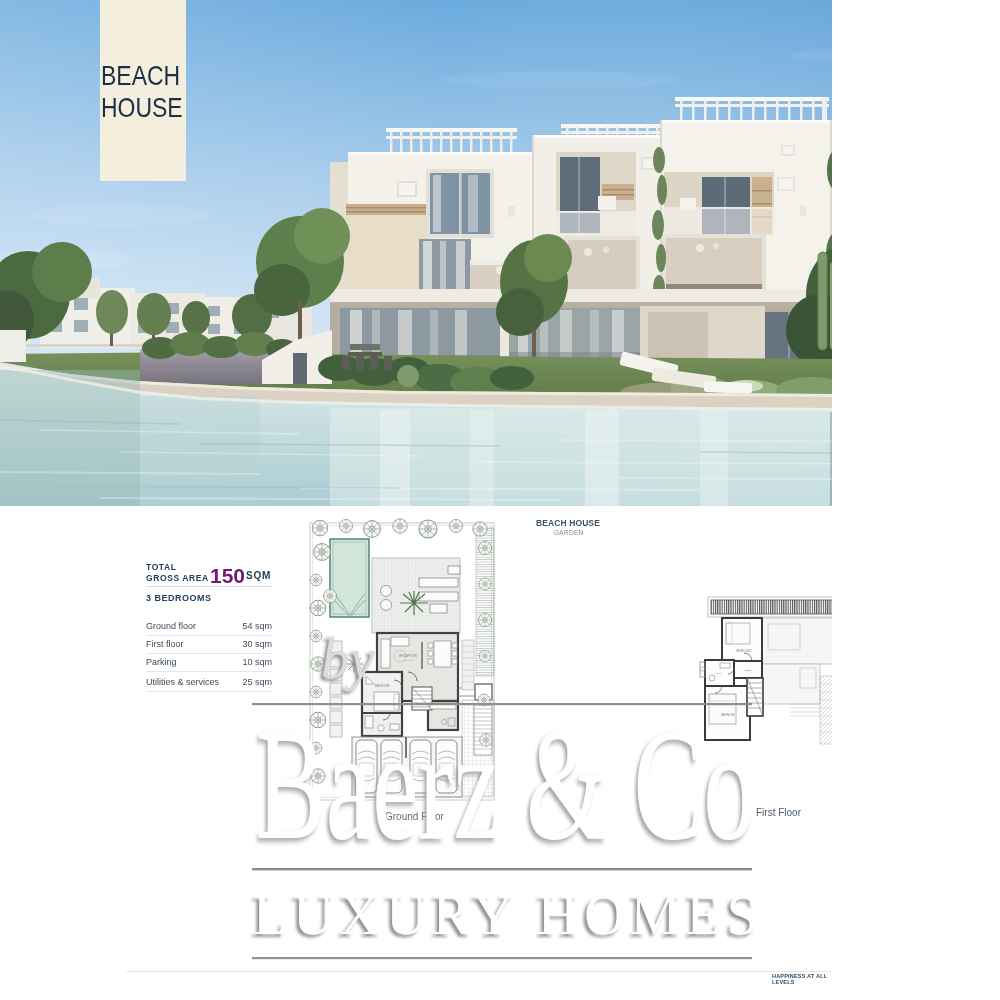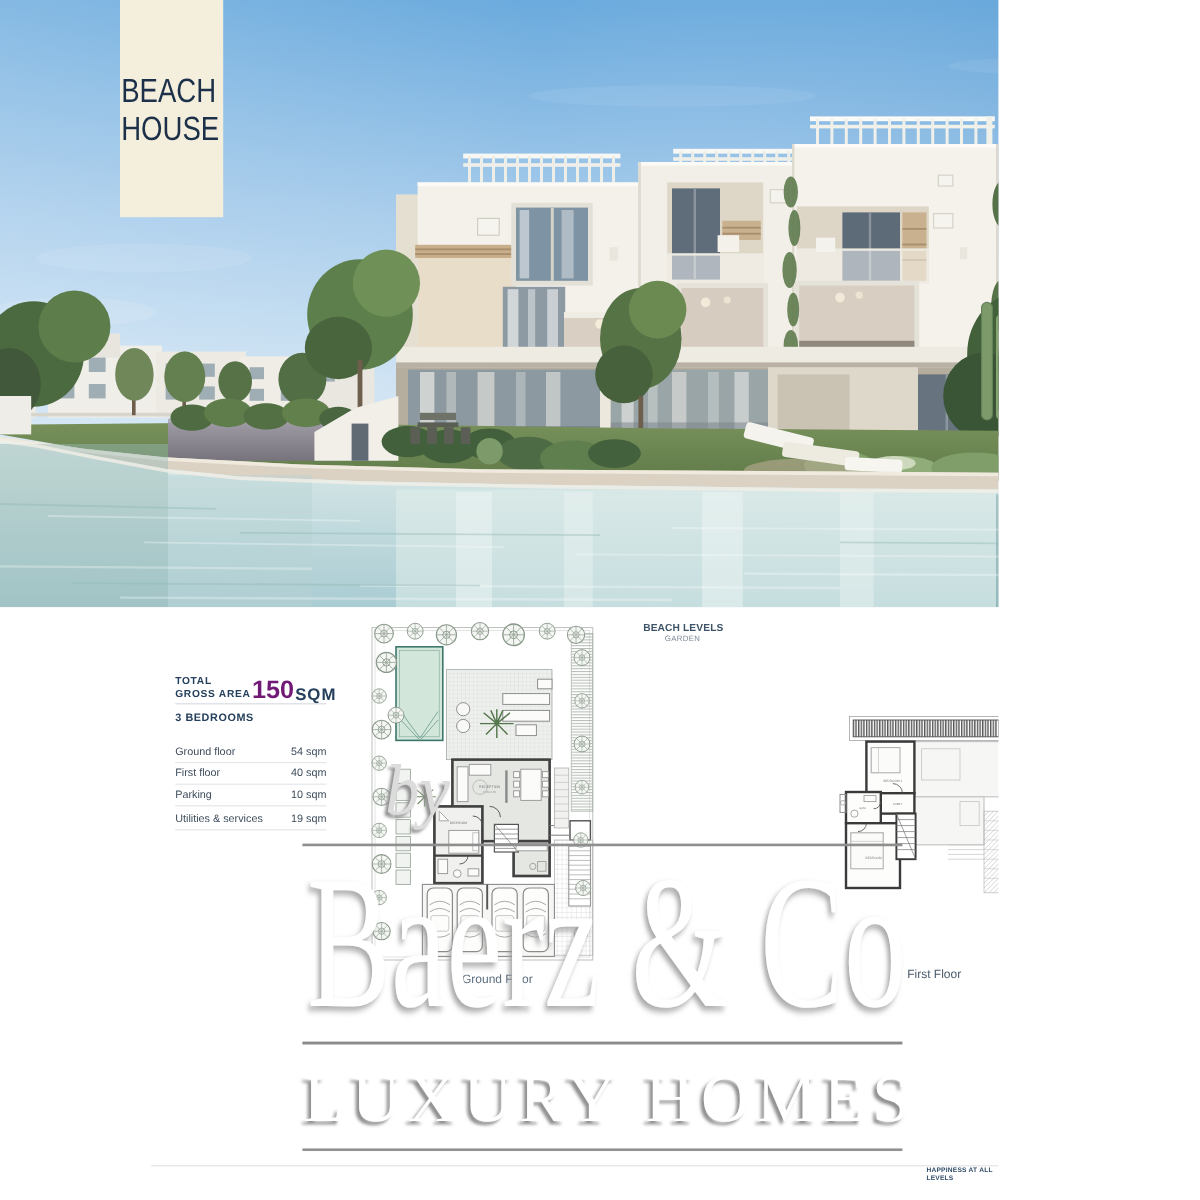--- a/index.html
+++ b/index.html
@@ -462,46 +462,46 @@
 
 </svg>
 
 <div class="abs" style="left:100px;top:0;width:86px;height:181px;background:#f4efdd;"></div>
 
 <div class="abs" style="left:101px;top:60px;width:100px;font-size:28px;line-height:31.5px;color:#1c3049;letter-spacing:0px;transform:scaleX(0.82);transform-origin:left top;">BEACH<br>HOUSE</div>
 
 <div class="abs" style="left:146px;top:562px;font-size:8.5px;font-weight:bold;letter-spacing:0.6px;color:#25405c;line-height:10.5px;">TOTAL<br>GROSS AREA</div>
 
 <div class="abs" style="left:210px;top:564px;font-size:21px;font-weight:bold;color:#701a75;">150</div>
-<div class="abs" style="left:246px;top:570px;font-size:14px;font-weight:bold;letter-spacing:0.8px;color:#25405c;">SQM</div>
+<div class="abs" style="left:246px;top:570px;font-size:10px;font-weight:bold;letter-spacing:0.8px;color:#25405c;">SQM</div>
 
 <div class="abs" style="left:146px;top:586px;width:126px;height:1px;background:#d9dde1;"></div>
 
 <div class="abs" style="left:146px;top:593px;font-size:9px;font-weight:bold;letter-spacing:0.5px;color:#25405c;">3 BEDROOMS</div>
 
 <div class="abs" style="left:146px;top:618px;width:126px;font-size:9px;color:#3e4d5c;">
 
   <div style="display:flex;justify-content:space-between;padding:3px 0 4px 0;border-bottom:1px solid #e4e7ea;">
         <span>Ground floor</span>
         <span>54 sqm</span>
       </div>
 
   <div style="display:flex;justify-content:space-between;padding:3px 0 4px 0;border-bottom:1px solid #e4e7ea;">
         <span>First floor</span>
-        <span>40 sqm</span>
+        <span>30 sqm</span>
       </div>
 
   <div style="display:flex;justify-content:space-between;padding:3px 0 4px 0;border-bottom:1px solid #e4e7ea;align-items:center;">
         <span>Parking</span>
         <span>10 sqm</span>
       </div>
 
   <div style="display:flex;justify-content:space-between;padding:5px 0 4px 0;border-bottom:1px solid #e4e7ea;">
         <span>Utilities &amp; services</span>
-        <span>19 sqm</span>
+        <span>25 sqm</span>
       </div>
 </div>
 
 <svg class="abs" style="left:303px;top:516px" width="200" height="310" viewBox="303 516 200 310">
 <defs>
   <pattern id="sqgrid" width="4" height="4" patternUnits="userSpaceOnUse">
     <path d="M0,0 H4 M0,0 V4" stroke="#c9cdc9" stroke-width="0.5" fill="none"></path>
   </pattern>
   <pattern id="terrgrid" width="3.4" height="3.4" patternUnits="userSpaceOnUse">
     <path d="M0,0 H3.4 M0,0 V3.4" stroke="#cfd3cf" stroke-width="0.45" fill="none"></path>
@@ -717,21 +717,21 @@
 <path d="M747,683 H763 M747,688 H763 M747,693 H763 M747,698 H763 M747,703 H763 M747,708 H763 M747,678 L763,716" stroke="#777" stroke-width="0.6" fill="none"></path>
 
 <path d="M752,661 A8,8 0 0 0 744,653" fill="none" stroke="#555" stroke-width="0.7"></path>
 <path d="M734,668 A6,6 0 0 1 728,674" fill="none" stroke="#555" stroke-width="0.7"></path>
 <path d="M722,686 A7,7 0 0 1 715,693" fill="none" stroke="#555" stroke-width="0.7"></path>
 
 <rect x="700" y="662" width="5" height="15" fill="none" stroke="#8a8a8a" stroke-width="0.8"></rect>
 <circle cx="702.5" cy="669" r="2" fill="none" stroke="#9a9a9a" stroke-width="0.6"></circle>
 </svg>
 
-<div class="abs" style="left:536px;top:518px;font-size:8.5px;font-weight:bold;color:#3d5468;letter-spacing:0.1px;">BEACH LEVELS</div>
+<div class="abs" style="left:536px;top:518px;font-size:8.5px;font-weight:bold;color:#3d5468;letter-spacing:0.1px;">BEACH HOUSE</div>
 <div class="abs" style="left:554px;top:529px;font-size:6.5px;color:#7a8896;letter-spacing:0.3px;">GARDEN</div>
 
 <div class="abs" style="left:385px;top:811px;font-size:10px;color:#5b6e7e;">Ground Floor</div>
 
 <div class="abs" style="left:756px;top:807px;font-size:10px;color:#4a5b6b;">First Floor</div>
 
 <div class="abs" style="left:772px;top:973px;font-size:5.5px;font-weight:bold;color:#2e4b68;letter-spacing:0.2px;">HAPPINESS AT ALL LEVELS</div>
 
 <svg class="abs" style="left:0;top:0;pointer-events:none" width="1000" height="1000" viewBox="0 0 1000 1000">
   <defs>

